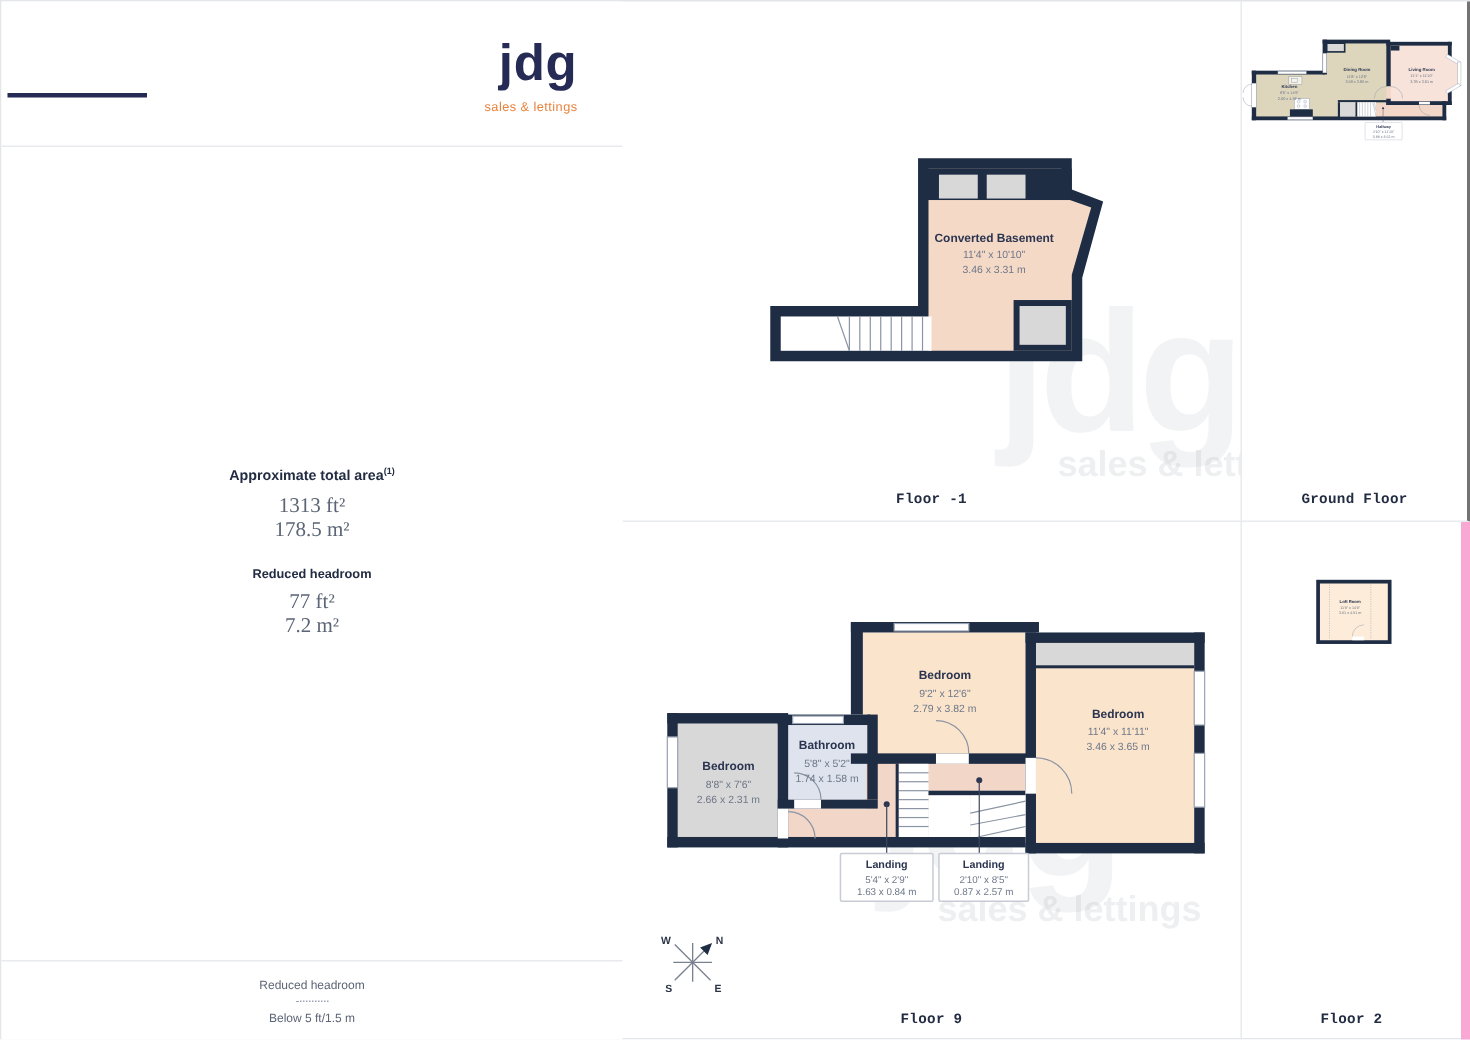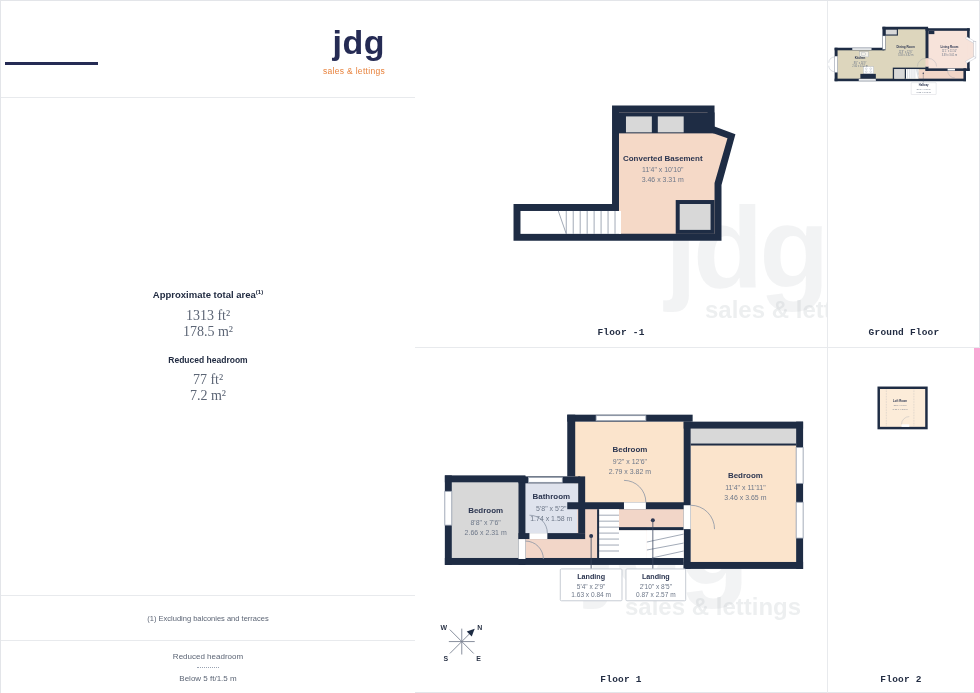--- a/index.html
+++ b/index.html
@@ -5,21 +5,21 @@
   html,body{margin:0;padding:0;background:#fff;}
   *{box-sizing:border-box;}
   .page{
     width:980px;height:693px;background:#ffffff;position:relative;
     font-family:"Liberation Sans",sans-serif;
     display:grid;grid-template-columns:414px 413px 153px;grid-template-rows:347px 346px;
     border:1px solid #e3e5e9;
   }
   .panel{position:relative;overflow:hidden;}
   .p-tl{border-right:1px solid #e8eaed;border-bottom:1px solid #e8eaed;}
-  .p-tm{border-right:1px solid #737373;border-bottom:1px solid #e8eaed;}
+  .p-tm{border-right:3px solid #737373;border-bottom:1px solid #e8eaed;}
   .p-bl{border-right:1px solid #e8eaed;}
   .p-bm{border-right:7px solid #f9a8d4;}
   .panel svg{position:absolute;inset:0;}
   .floor-label{
     position:absolute;bottom:9px;left:0;width:100%;text-align:center;
     font-size:9.5px;font-weight:bold;color:#222c42;letter-spacing:.2px;font-family:Liberation Mono, monospace;
   }
   .wm{position:absolute;pointer-events:none;line-height:1;white-space:nowrap;}
   .wm .word{font-size:115px;font-weight:bold;color:rgba(175,180,188,.16);letter-spacing:-4px;}
   .wm .tag{font-size:24px;font-weight:bold;color:rgba(175,180,188,.22);display:block;margin-top:-8px;margin-left:40px;}
@@ -203,21 +203,20 @@
       <div class="logo-tag">sales &amp; lettings</div>
     </div>
     <div class="stats">
       <div class="stat-head"><span>Approximate total area</span><sup>(1)</sup></div>
       <div class="stat-val">1313 ft²</div>
       <div class="stat-val">178.5 m²</div>
       <div class="stat-head2">Reduced headroom</div>
       <div class="stat-val">77 ft²</div>
       <div class="stat-val">7.2 m²</div>
     </div>
-    <div class="footnote">(1) Excluding balconies and terraces</div>
     <div class="legend">
       <div>Reduced headroom</div>
       <div class="legend-row">
         <span class="dashes"></span>
         <span>Below 5 ft/1.5 m</span>
       </div>
     </div>
   </aside>
 
   <div class="panel p-bl">
@@ -331,21 +330,21 @@
           <line x1="0" y1="-13" x2="0" y2="13"></line>
           <line x1="-13" y1="0" x2="13" y2="0"></line>
         </g>
         <polygon points="13,-13 5,-10 10,-5" fill="#1e2c44"></polygon>
         <text class="cp" x="18" y="-12">N</text>
         <text class="cp" x="17" y="20">E</text>
         <text class="cp" x="-16" y="20">S</text>
         <text class="cp" x="-18" y="-12">W</text>
       </g>
     </svg>
-    <div class="floor-label">Floor 1</div>
+    <div class="floor-label">Floor 9</div>
   </div>
 
   <div class="panel p-bm">
     <div class="wm" style="left:150px;top:120px">
       <span class="word">jdg</span>
       
     </div>
     <svg viewBox="0 0 413 346">
       <rect x="140" y="109" width="142" height="121" fill="#1e2c44"></rect>
       <rect x="147" y="116" width="128" height="107" fill="#fcecd9"></rect>

